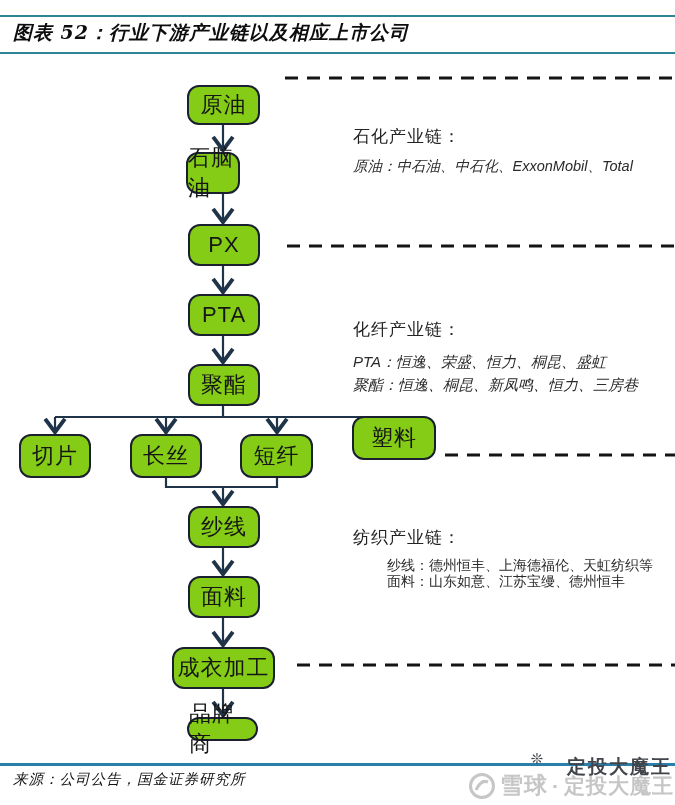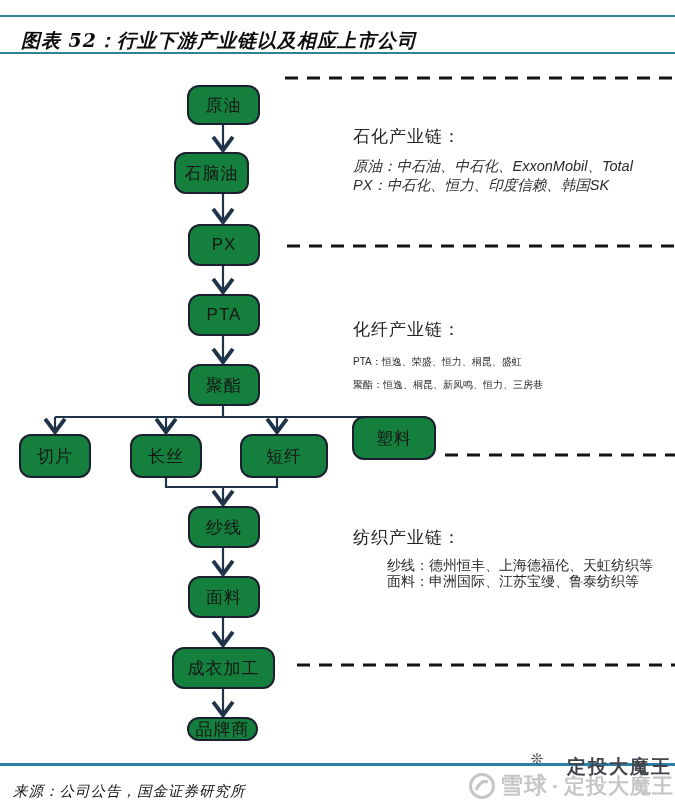--- a/index.html
+++ b/index.html
@@ -15,43 +15,43 @@
   html,body{margin:0;padding:0;}
   body{
     width:675px;height:805px;background:#ffffff;position:relative;overflow:hidden;
     font-family:"Liberation Sans","DejaVu Sans",sans-serif;color:var(--text);
   }
   .rule{position:absolute;left:0;width:675px;}
   .rule.title-top{top:15px;height:2px;background:var(--teal-rule);}
   .rule.title-bottom{top:52px;height:2px;background:var(--teal-rule);}
   .rule.footer{top:763px;height:3px;background:var(--footer-rule);}
   .figure-title{
-    position:absolute;left:13px;top:20px;width:650px;margin:8px;
+    position:absolute;left:13px;top:20px;width:650px;margin:0;
     font-family:"DejaVu Serif","Liberation Serif",serif;
     font-style:italic;font-weight:bold;font-size:19px;color:#0d0d0d;letter-spacing:1px;
   }
   svg.overlay{position:absolute;left:0;top:0;pointer-events:none;}
   .conn{stroke:var(--connector);stroke-width:2.2;fill:none;}
   .arrow{marker-end:url(#arrowhead);}
   .dash{stroke:var(--dash);stroke-width:3;stroke-dasharray:13 9;fill:none;}
   .node{
-    position:absolute;border:2px solid var(--box-border);border-radius:12px;background:#15803d;
+    position:absolute;border:2px solid var(--box-border);border-radius:12px;background:#84cc16;
     display:flex;align-items:center;justify-content:center;
-    font-size:17px;color:#161616;letter-spacing:1px;box-sizing:border-box;
+    font-size:22px;color:#161616;letter-spacing:1px;box-sizing:border-box;
   }
   .annot{position:absolute;left:353px;width:318px;}
   .annot-heading{font-size:17px;color:#232323;margin-bottom:9px;letter-spacing:1px;}
   .annot-line{color:#2b2b2b;}
   .annot.petrochemical .annot-line{font-size:14.5px;line-height:19px;font-style:italic;}
-  .annot.chemfiber .annot-line{font-size:10px;line-height:23px;}
+  .annot.chemfiber .annot-line{font-size:15px;line-height:23px;font-style:italic;}
   .annot.textile .annot-line{font-size:14px;line-height:15.5px;margin-left:34px;}
   .source-note{
     position:absolute;left:13px;top:770px;
     font-family:"DejaVu Serif","Liberation Serif",serif;font-style:italic;
-    font-size:14.5px;color:#111;letter-spacing:1px;margin-top:12px;
+    font-size:14.5px;color:#111;letter-spacing:1px;
   }
   .watermark{position:absolute;right:0;top:748px;width:215px;height:57px;z-index:5;}
   .wm-dark{
     position:absolute;right:3px;top:6px;font-size:19px;font-weight:700;
     color:var(--wm-dark);letter-spacing:2px;white-space:nowrap;
   }
   .wm-sparkle{position:absolute;right:132px;top:2px;font-size:15px;color:var(--wm-dark);}
   .wm-gray-row{
     position:absolute;left:8px;top:22px;display:flex;align-items:center;gap:4px;
     color:var(--wm-gray);white-space:nowrap;
@@ -92,49 +92,48 @@
 
   <path class="conn" d="M166,478 L166,487 L277,487 L277,478"></path>
   <line class="conn arrow" x1="223" y1="487" x2="223" y2="503"></line>
 
   <line class="conn arrow" x1="223" y1="548" x2="223" y2="573"></line>
   <line class="conn arrow" x1="223" y1="618" x2="223" y2="644"></line>
   <line class="conn arrow" x1="223" y1="689" x2="223" y2="714"></line>
 </svg>
 
 <div class="node" style="left:187px;top:85px;width:73px;height:40px">原油</div>
-<div class="node" style="left:174px;top:152px;width:75px;height:42px">石脑油</div>
+<div class="node" style="left:186px;top:152px;width:54px;height:42px">石脑油</div>
 <div class="node" style="left:188px;top:224px;width:72px;height:42px">PX</div>
 <div class="node" style="left:188px;top:294px;width:72px;height:42px">PTA</div>
 <div class="node" style="left:188px;top:364px;width:72px;height:42px">聚酯</div>
 <div class="node" style="left:19px;top:434px;width:72px;height:44px">切片</div>
 <div class="node" style="left:130px;top:434px;width:72px;height:44px">长丝</div>
-<div class="node" style="left:240px;top:434px;width:88px;height:44px">短纤</div>
+<div class="node" style="left:240px;top:434px;width:73px;height:44px">短纤</div>
 <div class="node" style="left:352px;top:416px;width:84px;height:44px">塑料</div>
 <div class="node" style="left:188px;top:506px;width:72px;height:42px">纱线</div>
 <div class="node" style="left:188px;top:576px;width:72px;height:42px">面料</div>
 <div class="node" style="left:172px;top:647px;width:103px;height:42px">成衣加工</div>
 <div class="node" style="left:187px;top:717px;width:71px;height:24px">品牌商</div>
 
 <div class="annot petrochemical" style="top:125px">
   <div class="annot-heading">石化产业链：</div>
   <div class="annot-line">原油：中石油、中石化、ExxonMobil、Total</div>
-  <div class="annot-line">PX：中石化、恒力、印度信赖、韩国SK</div>
 </div>
 
 <div class="annot chemfiber" style="top:318px">
   <div class="annot-heading">化纤产业链：</div>
   <div class="annot-line">PTA：恒逸、荣盛、恒力、桐昆、盛虹</div>
   <div class="annot-line">聚酯：恒逸、桐昆、新凤鸣、恒力、三房巷</div>
 </div>
 
 <div class="annot textile" style="top:526px">
   <div class="annot-heading">纺织产业链：</div>
   <div class="annot-line">纱线：德州恒丰、上海德福伦、天虹纺织等</div>
-  <div class="annot-line">面料：申洲国际、江苏宝缦、鲁泰纺织等</div>
+  <div class="annot-line">面料：山东如意、江苏宝缦、德州恒丰</div>
 </div>
 
 <div class="rule footer"></div>
 <div class="source-note">来源：公司公告，国金证券研究所</div>
 
 <div class="watermark">
   <span class="wm-sparkle">❊</span>
   <span class="wm-dark">定投大魔王</span>
   <div class="wm-gray-row">
     <svg class="wm-logo" viewBox="0 0 28 28">

